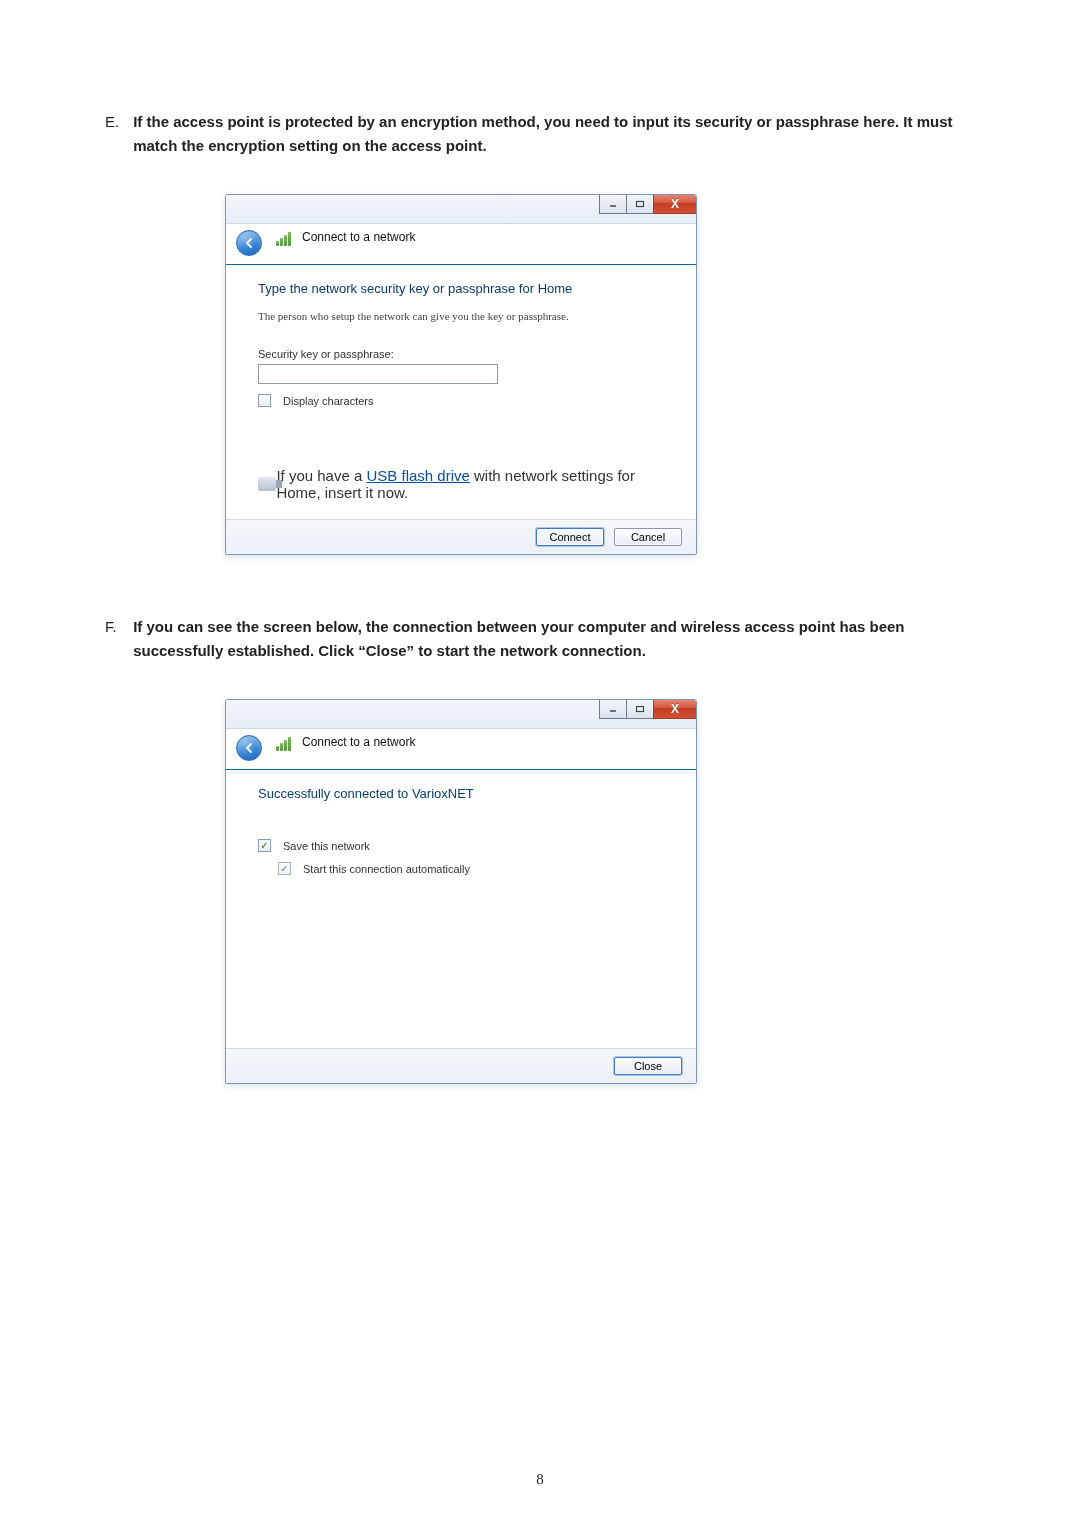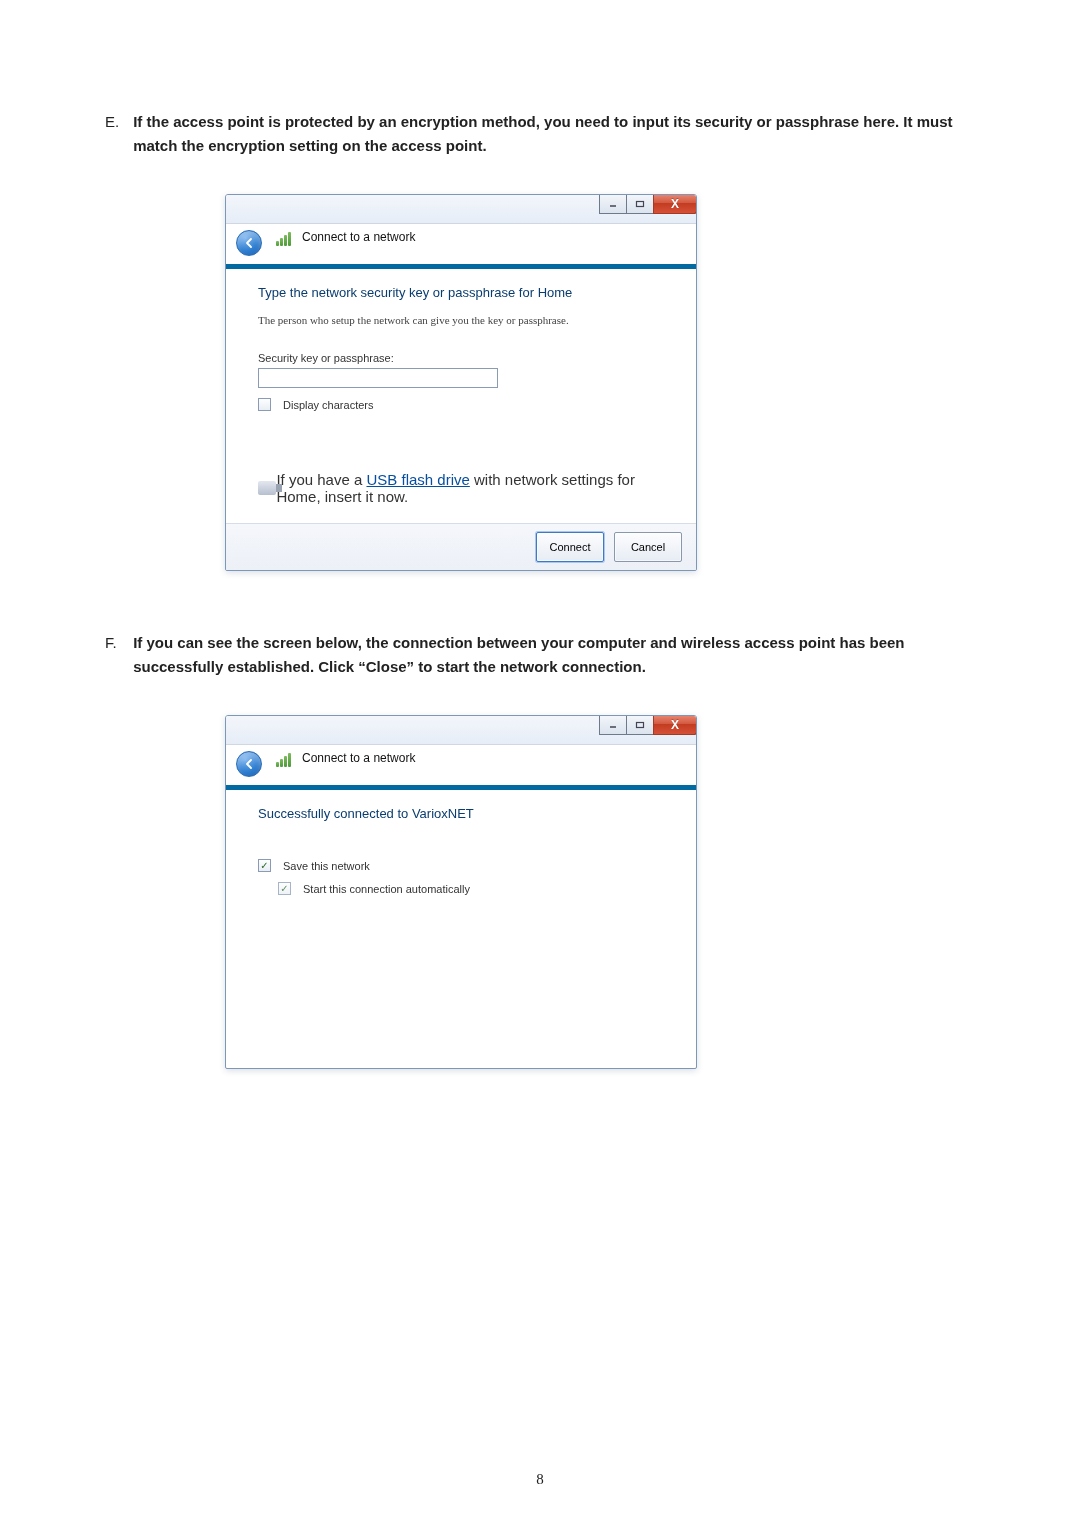--- a/index.html
+++ b/index.html
@@ -107,21 +107,21 @@
     margin-left: 4px;
   }
   .net-icon span {
     width: 3px;
     background: linear-gradient(#7dbb5e,#4e9a3a);
     border-radius: 1px;
   }
   .d-title { font-size: 12px; color: #111; }
   .content {
     padding: 10px 40px 18px 32px;
-    border-top: 5px solid #0369a1;
+    border-top: 1px solid #0369a1;
     min-height: 210px;
     position: relative;
   }
   .content2 { min-height: 250px; }
   .h1 {
     color: #0a3d6f;
     font-size: 13px;
     margin: 6px 0 14px 0;
   }
   .sub {
@@ -190,21 +190,21 @@
   .footer {
     border-top: 1px solid #d7dde6;
     background: linear-gradient(#f5f7fb,#ecf0f7);
     padding: 8px 14px;
     display:flex;
     justify-content:flex-end;
     gap:10px;
   }
   .btn {
     min-width: 68px;
-    height: 30px;
+    height: 18px;
     border: 1px solid #8a98ad;
     background: linear-gradient(#fdfdfe,#e7ecf4);
     font-size: 11px;
     padding: 0 12px;
     border-radius: 2px;
     cursor: default;
     box-shadow: inset 0 0 0 1px rgba(255,255,255,.6);
   }
   .btn.default {
     border-color: #3e79c4;
@@ -322,16 +322,19 @@
       <div style="height:14px"></div>
       <div class="chk-row">
         <div class="chk checked"></div>
         <span>Save this network</span>
       </div>
       <div class="chk-row" style="margin-left:20px; ">
         <div class="chk checked disabled"></div>
         <span>Start this connection automatically</span>
       </div>
     </div>
+    <div class="footer">
+      <button class="btn default">Close</button>
+    </div>
   </div>
 
   <div class="page-number">8</div>
 </div>
 
 </body></html>

